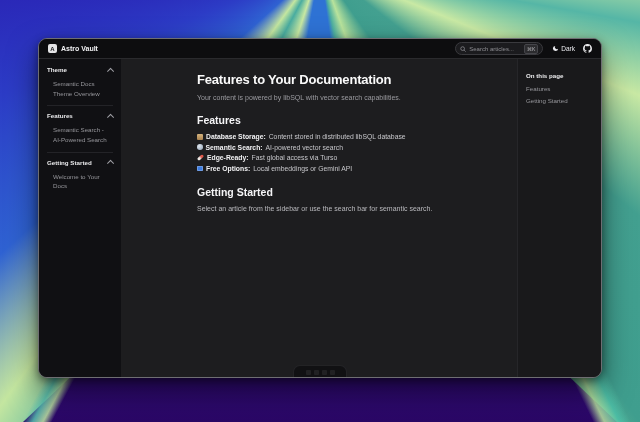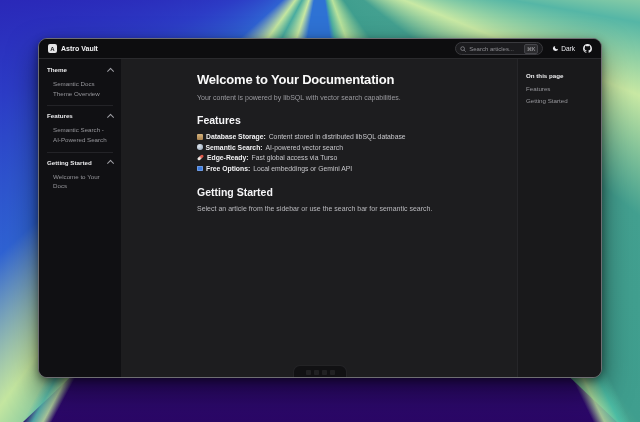--- a/index.html
+++ b/index.html
@@ -146,21 +146,21 @@
         <div class="side-section">
           <div class="side-head">
             <span class="side-label">Getting Started</span>
             <span class="chev"></span>
           </div>
           <a class="side-item">Welcome to Your Docs</a>
         </div>
       </nav>
 
       <main class="content">
-        <h1>Welcome to Your Documentation</h1>
+        <h1>Features to Your Documentation</h1>
         <p class="intro">Your content is powered by libSQL with vector search capabilities.</p>
 
         <h2>Features</h2>
         <ul class="feature-list">
           <li>
             <span class="f-icon icon-cabinet"></span>
             <b>Database Storage:</b>
             <span>Content stored in distributed libSQL database</span>
           </li>
           <li>

